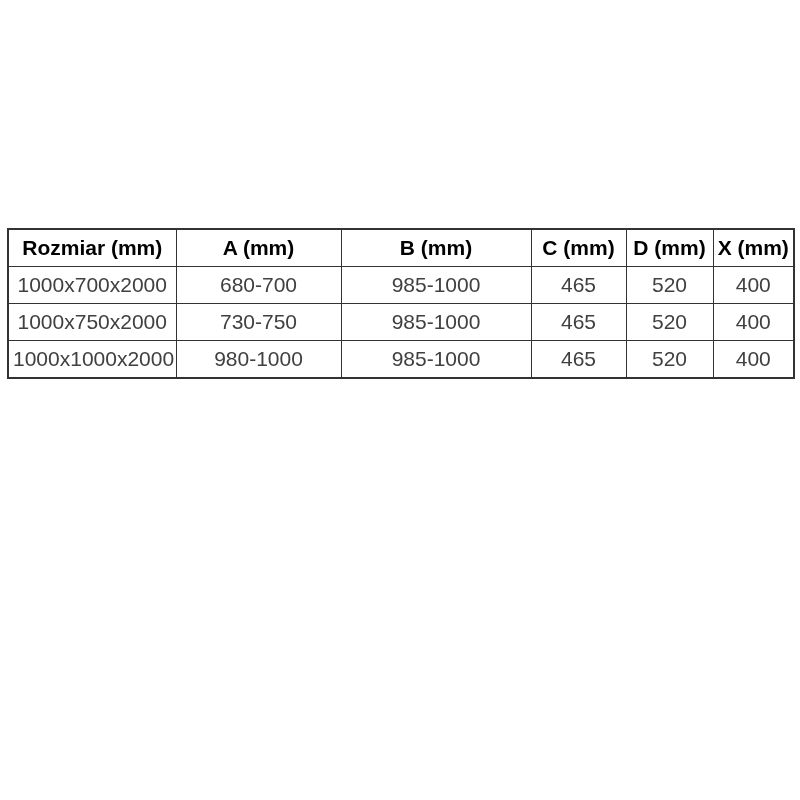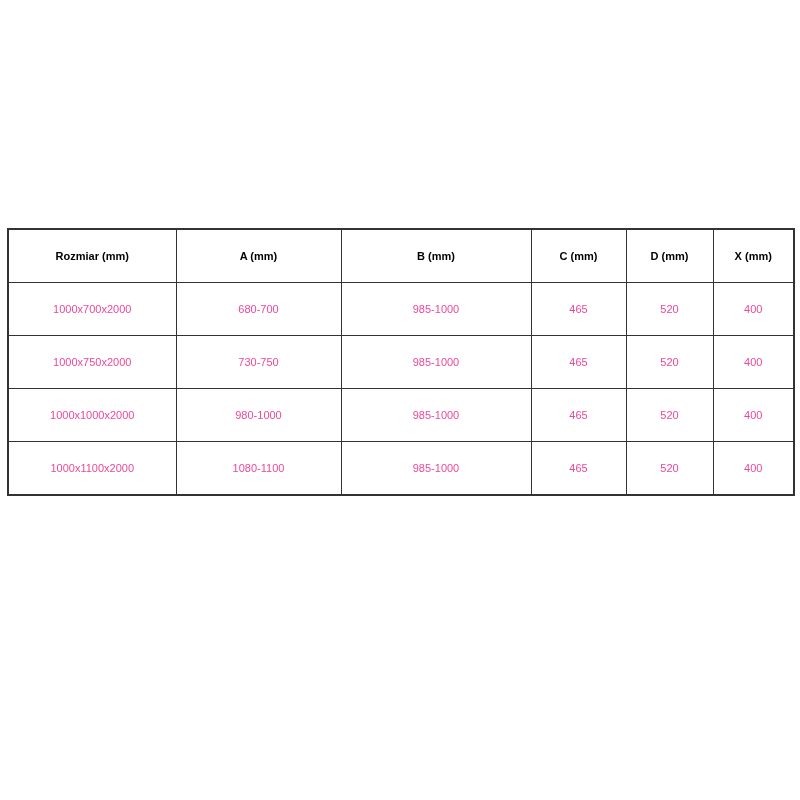--- a/index.html
+++ b/index.html
@@ -25,34 +25,34 @@
     border-collapse: collapse;
     table-layout: fixed;
     background: #ffffff;
     border: 2px solid #333333;
   }
   table.spec-table th,
   table.spec-table td {
     border: 1.5px solid #333333;
     text-align: center;
     vertical-align: middle;
-    padding: 8px 4px;
-    font-size: 11px;
+    padding: 0 4px;
+    font-size: 21px;
     height: 36px;
     line-height: 1.1;
     overflow: hidden;
     white-space: nowrap;
   }
   table.spec-table th {
     font-weight: bold;
     color: #000000;
   }
   table.spec-table td {
     font-weight: normal;
-    color: #ec4899;
+    color: #404040;
   }
   col.c-rozmiar { width: 168px; }
   col.c-a       { width: 165px; }
   col.c-b       { width: 190px; }
   col.c-c       { width: 95px;  }
   col.c-d       { width: 87px;  }
   col.c-x       { width: 81px;  }
 </style>
 </head>
 <body>
@@ -95,23 +95,15 @@
         <td>400</td>
       </tr>
       <tr>
         <td>1000x1000x2000</td>
         <td>980-1000</td>
         <td>985-1000</td>
         <td>465</td>
         <td>520</td>
         <td>400</td>
       </tr>
-      <tr>
-        <td>1000x1100x2000</td>
-        <td>1080-1100</td>
-        <td>985-1000</td>
-        <td>465</td>
-        <td>520</td>
-        <td>400</td>
-      </tr>
     </tbody>
   </table>
 </div>
 
 </body></html>

